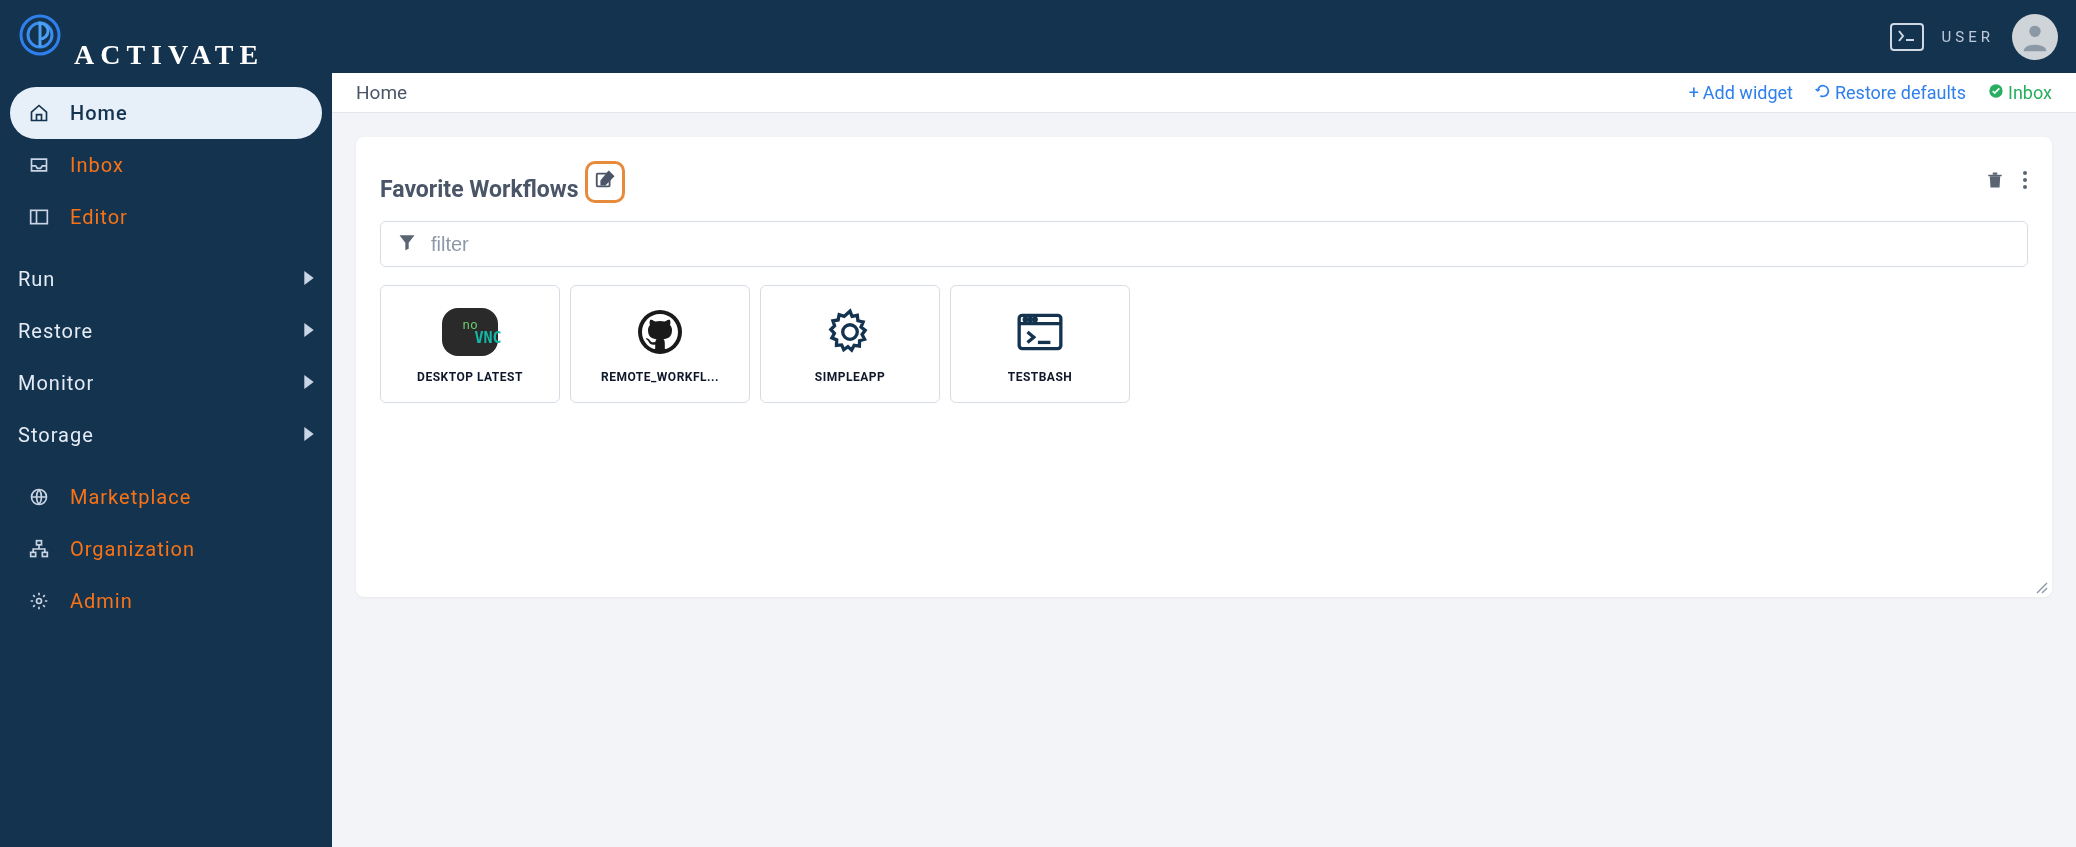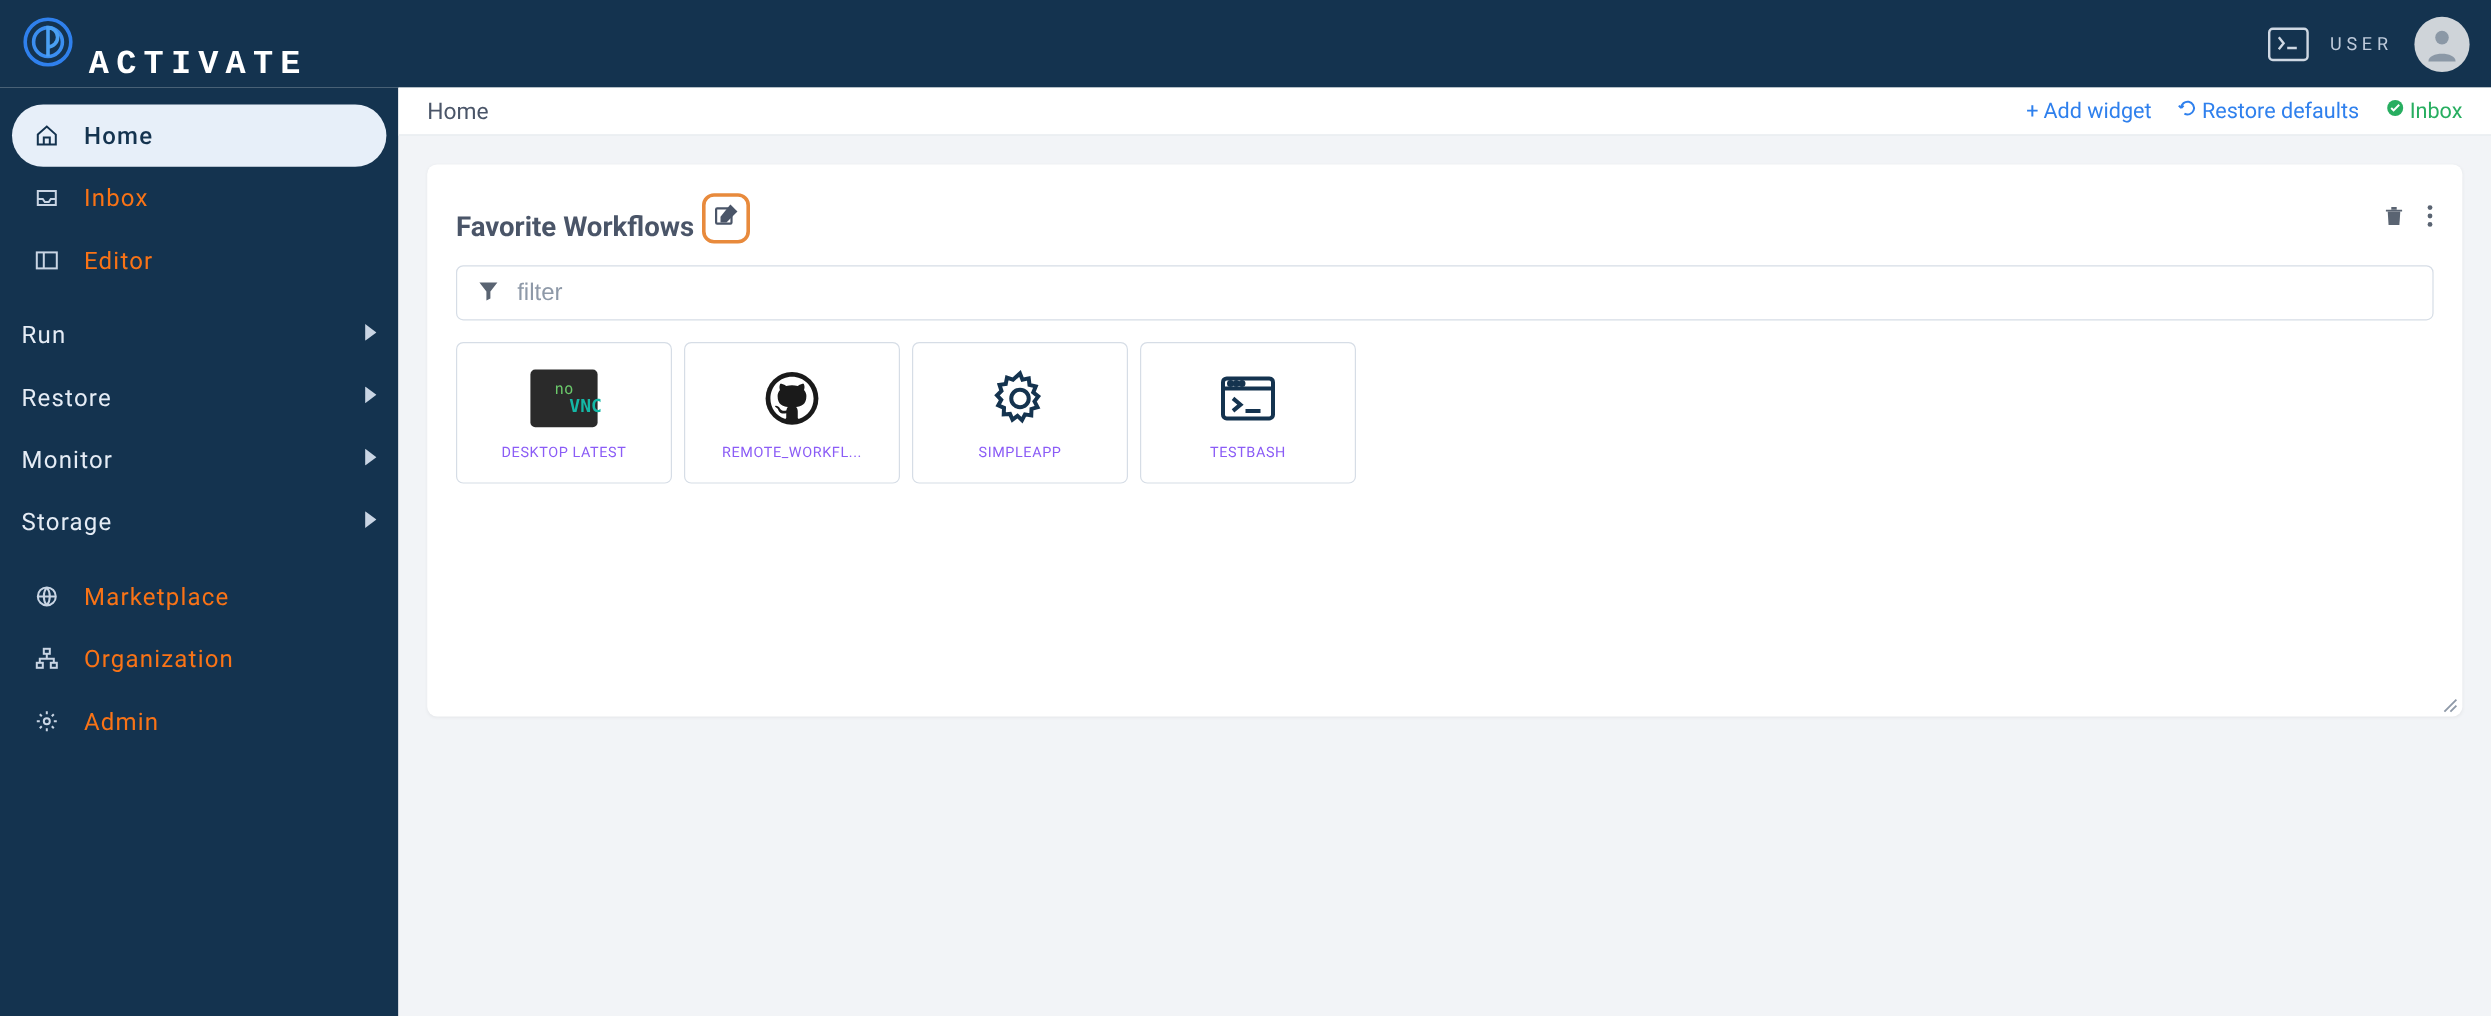--- a/index.html
+++ b/index.html
@@ -23,21 +23,21 @@
   }
   .brand {
     display: flex;
     align-items: center;
     gap: 12px;
   }
   .brand-text {
     font-size: 28px;
     font-weight: 600;
     letter-spacing: 6px;
-    font-family: Liberation Mono, monospace;
+    font-family: Liberation Serif, serif;
     margin-top: 36px;
   }
   .header-right {
     display: flex;
     align-items: center;
     gap: 18px;
     padding-left: 15px;
   }
   .terminal-btn {
     width: 34px;
@@ -235,33 +235,34 @@
   .wf-icon {
     width: 56px;
     height: 56px;
     display: flex;
     align-items: center;
     justify-content: center;
   }
   .wf-label {
     font-size: 12px;
     letter-spacing: 0.5px;
-    color: #8b5cf6;
+    color: #0f172a;
     text-align: center;
     white-space: nowrap;
     overflow: hidden;
     text-overflow: ellipsis;
     max-width: 100%;
+    font-weight: bold;
   }
 
   .novnc-box {
     width: 56px;
     height: 48px;
     background: #2a2a2a;
-    border-radius: 4px;
+    border-radius: 16px;
     display: flex;
     flex-direction: column;
     align-items: center;
     justify-content: center;
     font-family: monospace;
     line-height: 1;
   }
   .novnc-no { color: #6bc96b; font-size: 13px; }
   .novnc-vnc { color: #14b8a6; font-size: 15px; font-weight: bold; margin-left: 36px; }
 

